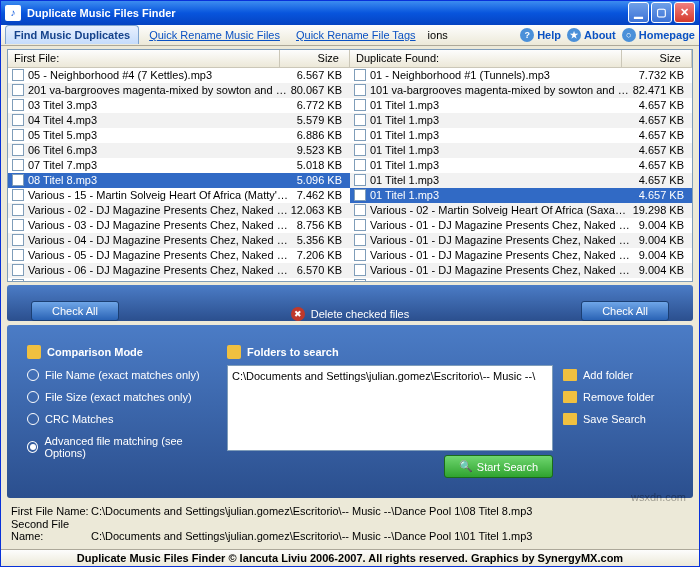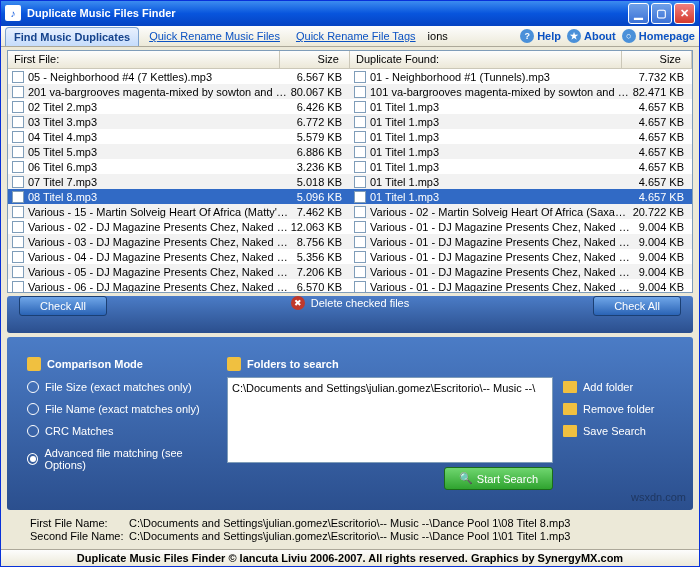--- a/index.html
+++ b/index.html
@@ -29,42 +29,42 @@
 .hc-file { flex: 1; }
 .hc-size { width: 62px; text-align: right; padding-right: 10px; }
 .list-body { flex: 1; overflow: hidden; }
 .row { display: flex; align-items: center; height: 15px; padding-left: 4px; }
 .row:nth-child(even) { background: #f2f2f2; }
 .row.selected { background: #316ac5; color: #fff; }
 .row-chk { width: 12px; height: 12px; border: 1px solid #7f9db9; background: #fff; margin-right: 4px; flex-shrink:0; }
 .row-file { flex: 1; white-space: nowrap; overflow: hidden; text-overflow: ellipsis; }
 .row-size { width: 62px; text-align: right; padding-right: 8px; flex-shrink:0;}
 
-.mid-bar { height: 42px; background: linear-gradient(#4b7cc6,#2b4f8e); margin: 0 6px; display: flex; align-items: flex-start; padding: 0 12px; border-radius: 3px; }
+.mid-bar { height: 42px; background: linear-gradient(#4b7cc6,#2b4f8e); margin: 0 6px; display: flex; align-items: flex-end; padding: 0 24px; border-radius: 3px; }
 .btn-blue { background: linear-gradient(#6fa6e8,#2a63b5); color: #fff; border: 1px solid #1b3f73; border-radius: 3px; padding: 3px 20px; cursor: pointer; font-size: 11px; }
 .mid-center { flex: 1; display: flex; align-items: center; justify-content: center; gap: 6px; color: #fff; cursor: pointer; }
 .del-icon { width: 14px; height: 14px; background: #c0392b; border-radius: 50%; display:flex;align-items:center;justify-content:center;font-size:9px;}
 
 .lower { flex: 1; background: linear-gradient(#4b7cc6,#2b4f8e); margin: 4px 6px 0 6px; border-radius: 3px; padding: 20px; display: flex; gap: 10px; color: #fff; }
 .col1 { width: 190px; }
 .col2 { flex: 1; }
 .col3 { width: 110px; padding-top: 14px; }
 .section-head { display: flex; align-items: center; gap: 6px; margin-bottom: 6px; font-weight: bold; }
 .sec-icon { width: 14px; height: 14px; background: #f0c040; border-radius: 2px; }
 .radio-row { display: flex; align-items: center; gap: 6px; margin: 10px 0; cursor: pointer; font-size: 11px; }
 .radio { width: 12px; height: 12px; border: 1px solid #fff; border-radius: 50%; display:flex;align-items:center;justify-content:center; }
 .radio.sel::after { content:''; width:6px; height:6px; background:#fff; border-radius:50%; }
 .folder-box { background: #fff; color: #000; border: 1px solid #7f9db9; height: 86px; padding: 4px; font-size: 11px; }
 .side-btn { display: flex; align-items: center; gap: 6px; margin: 10px 0; cursor: pointer; }
 .side-icn { width: 14px; height: 12px; background: #f0c040; border-radius: 1px; }
 .btn-green { background: linear-gradient(#6fd66f,#2fa32f); color: #fff; border: 1px solid #1a6b1a; border-radius: 3px; padding: 4px 14px; cursor: pointer; float: right; margin-top: 4px; display:flex;align-items:center;gap:4px;}
 
 .paths { padding: 6px 10px; font-size: 10px; color: #000; }
 .paths div { margin: 1px 0; }
-.paths span.lbl { display:inline-block; width: 99px; margin-left: 19px; }
+.paths span.lbl { display:inline-block; width: 80px; }
 
 .footer { background: linear-gradient(#fdfdfd,#ece9d8); border-top: 1px solid #aca899; text-align: center; padding: 2px; font-weight: bold; font-size: 11px; }
 .watermark { position: absolute; bottom: 64px; right: 14px; color: rgba(0,0,0,0.35); font-size: 11px; }
 </style>
 </head>
 <body>
 
 <div class="window">
 
   <div class="titlebar">
@@ -110,42 +110,37 @@
             <span class="row-file">05 - Neighborhood #4 (7 Kettles).mp3</span>
             <span class="row-size">6.567 KB</span>
           </div>
           <div class="row">
             <span class="row-chk"></span>
             <span class="row-file">201 va-bargrooves magenta-mixed by sowton and fierce</span>
             <span class="row-size">80.067 KB</span>
           </div>
           <div class="row">
             <span class="row-chk"></span>
-            <span class="row-file">02 Titel 2.mp3</span>
-            <span class="row-size">6.426 KB</span>
-          </div>
-          <div class="row">
-            <span class="row-chk"></span>
             <span class="row-file">03 Titel 3.mp3</span>
             <span class="row-size">6.772 KB</span>
           </div>
           <div class="row">
             <span class="row-chk"></span>
             <span class="row-file">04 Titel 4.mp3</span>
             <span class="row-size">5.579 KB</span>
           </div>
           <div class="row">
             <span class="row-chk"></span>
             <span class="row-file">05 Titel 5.mp3</span>
             <span class="row-size">6.886 KB</span>
           </div>
           <div class="row">
             <span class="row-chk"></span>
             <span class="row-file">06 Titel 6.mp3</span>
-            <span class="row-size">3.236 KB</span>
+            <span class="row-size">9.523 KB</span>
           </div>
           <div class="row">
             <span class="row-chk"></span>
             <span class="row-file">07 Titel 7.mp3</span>
             <span class="row-size">5.018 KB</span>
           </div>
           <div class="row selected">
             <span class="row-chk"></span>
             <span class="row-file">08 Titel 8.mp3</span>
             <span class="row-size">5.096 KB</span>
@@ -234,21 +229,21 @@
             <span class="row-size">4.657 KB</span>
           </div>
           <div class="row selected">
             <span class="row-chk"></span>
             <span class="row-file">01 Titel 1.mp3</span>
             <span class="row-size">4.657 KB</span>
           </div>
           <div class="row">
             <span class="row-chk"></span>
             <span class="row-file">Various - 02 - Martin Solveig  Heart Of Africa (Saxapella)</span>
-            <span class="row-size">20.722 KB</span>
+            <span class="row-size">19.298 KB</span>
           </div>
           <div class="row">
             <span class="row-chk"></span>
             <span class="row-file">Various - 01 - DJ Magazine Presents Chez, Naked &amp; Wav</span>
             <span class="row-size">9.004 KB</span>
           </div>
           <div class="row">
             <span class="row-chk"></span>
             <span class="row-file">Various - 01 - DJ Magazine Presents Chez, Naked &amp; Wav</span>
             <span class="row-size">9.004 KB</span>
@@ -286,26 +281,26 @@
     <button class="btn-blue">Check All</button>
   </div>
 
   <div class="lower">
     <div class="col1">
       <div class="section-head">
           <span class="sec-icon"></span>
           <span>Comparison Mode</span>
         </div>
       <div class="radio-row">
+          <span class="radio" id="r0"></span>
+          <span>File Name (exact matches only)</span>
+        </div>
+      <div class="radio-row">
           <span class="radio" id="r1"></span>
           <span>File Size (exact matches only)</span>
-        </div>
-      <div class="radio-row">
-          <span class="radio" id="r0"></span>
-          <span>File Name (exact matches only)</span>
         </div>
       <div class="radio-row">
           <span class="radio" id="r2"></span>
           <span>CRC Matches</span>
         </div>
       <div class="radio-row">
           <span class="radio sel" id="r3"></span>
           <span>Advanced file matching (see Options)</span>
         </div>
     </div>

